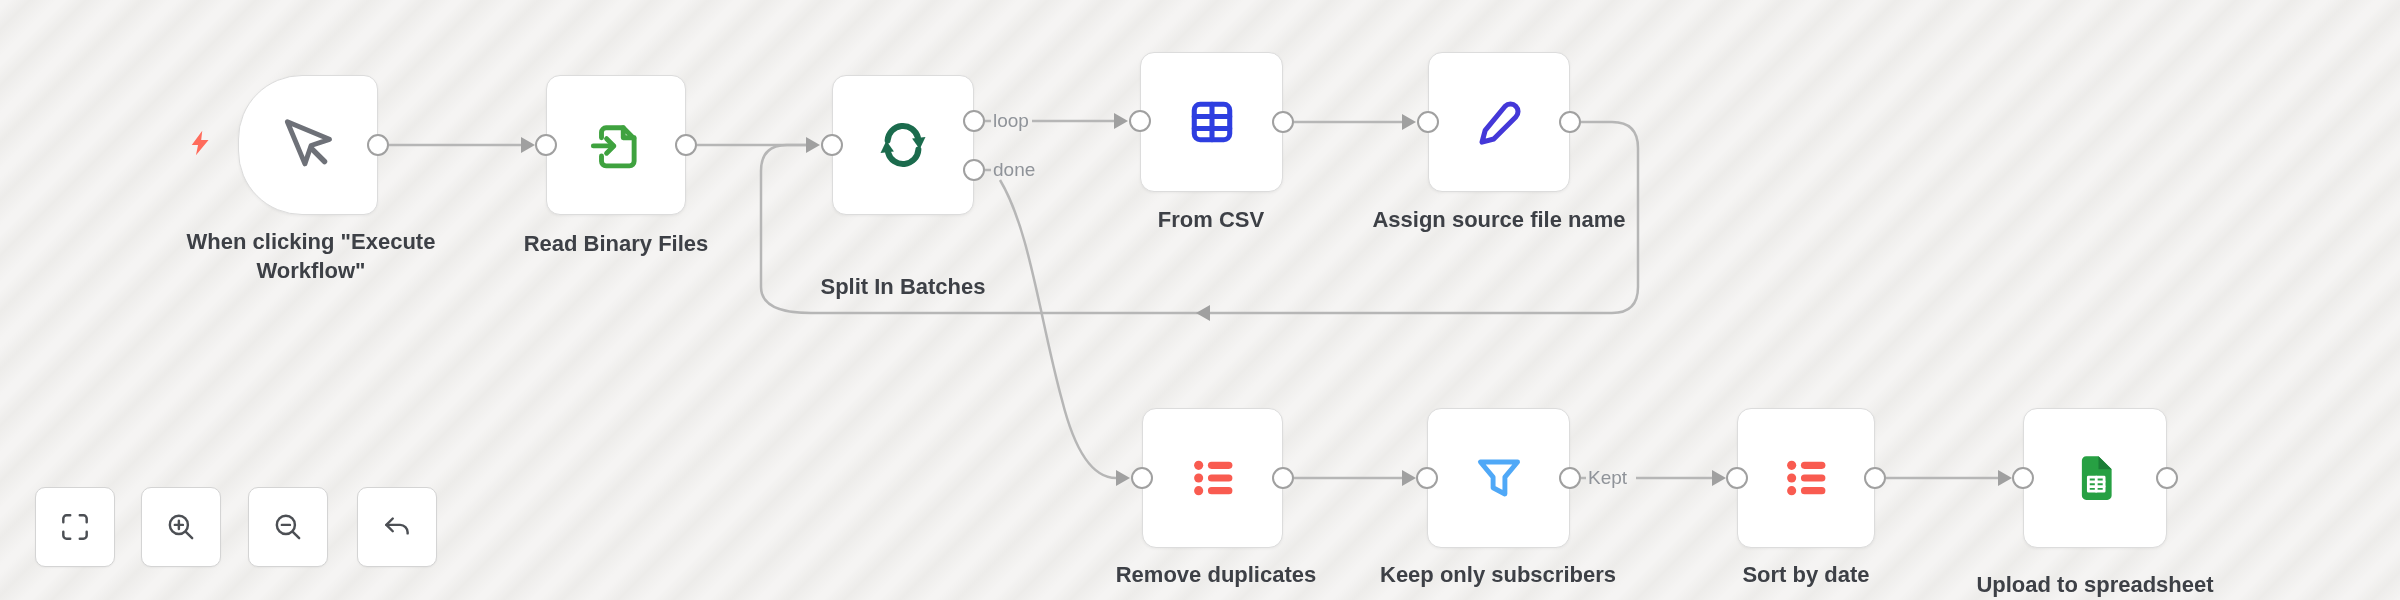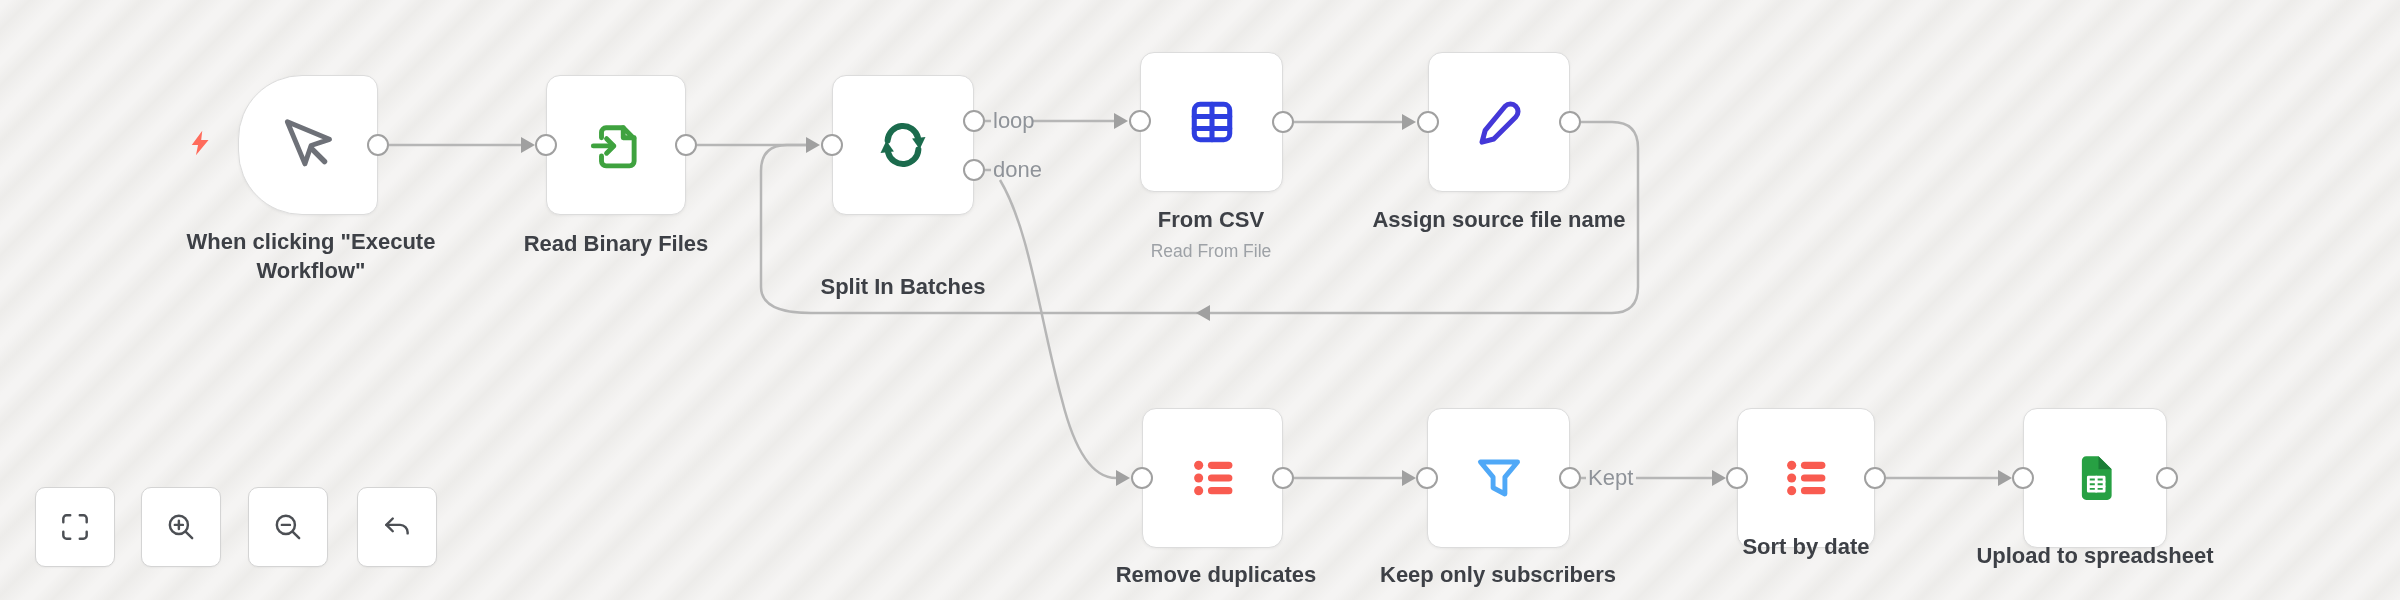--- a/index.html
+++ b/index.html
@@ -18,21 +18,21 @@
     border-radius:14px;display:flex;align-items:center;justify-content:center;
     z-index:3;box-sizing:border-box;box-shadow:0 1px 3px rgba(0,0,0,.05);
   }
   .node.trigger{border-radius:64px 14px 14px 64px;}
   .port{
     position:absolute;width:22px;height:22px;border:2.5px solid var(--port);
     border-radius:50%;background:#fff;transform:translate(-50%,-50%);
     box-sizing:border-box;z-index:4;
   }
   .port-label{
-    position:absolute;transform:translateY(-50%);font-size:22px;
+    position:absolute;transform:translateY(-50%);font-size:19px;
     color:var(--port-label);z-index:3;white-space:nowrap;
   }
   .node-label{
     position:absolute;text-align:center;font-size:22px;font-weight:600;
     color:var(--label);line-height:29px;z-index:3;
   }
   .node-sublabel{font-size:17.5px;font-weight:400;color:var(--sublabel);margin-top:3px;}
   .bolt{position:absolute;z-index:3;}
   .ctrl{
     position:absolute;width:80px;height:80px;background:#fff;
@@ -185,35 +185,34 @@
   <span>When clicking "Execute Workflow"</span>
 </div>
 <div class="node-label" style="left:466px;top:229px;width:300px;">
   <span>Read Binary Files</span>
 </div>
 <div class="node-label" style="left:753px;top:229px;width:300px;margin-top:43px;">
   <span>Split In Batches</span>
 </div>
 <div class="node-label" style="left:1061px;top:205px;width:300px;">
   <span>From CSV</span>
-  <div class="node-sublabel">Read From File</div>
 </div>
 <div class="node-label" style="left:1349px;top:205px;width:300px;">
   <span>Assign source file name</span>
 </div>
 <div class="node-label" style="left:1066px;top:560px;width:300px;">
   <span>Remove duplicates</span>
 </div>
 <div class="node-label" style="left:1348px;top:560px;width:300px;">
   <span>Keep only subscribers</span>
 </div>
-<div class="node-label" style="left:1656px;top:532px;width:300px;">
+<div class="node-label" style="left:1656px;top:560px;width:300px;">
   <span>Sort by date</span>
 </div>
-<div class="node-label" style="left:1945px;top:541px;width:300px;">
+<div class="node-label" style="left:1945px;top:570px;width:300px;">
   <span>Upload to spreadsheet</span>
 </div>
 
 <button class="ctrl" style="left:35px;top:487px;">
   <svg width="34" height="34" viewBox="0 0 32 32">
     <path d="M11.5 5 H8 A3 3 0 0 0 5 8 V11.5"></path>
     <path d="M20.5 5 H24 A3 3 0 0 1 27 8 V11.5"></path>
     <path d="M11.5 27 H8 A3 3 0 0 1 5 24 V20.5"></path>
     <path d="M20.5 27 H24 A3 3 0 0 0 27 24 V20.5"></path>
   </svg>

